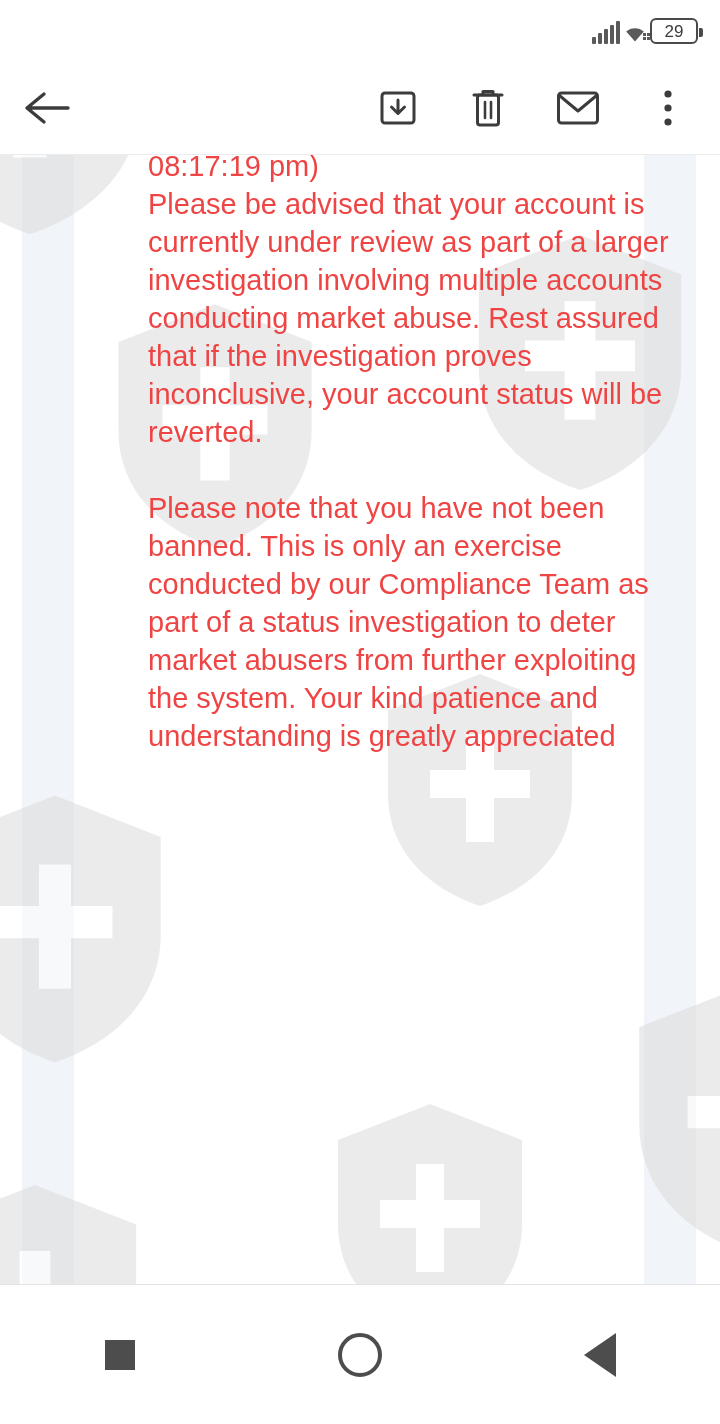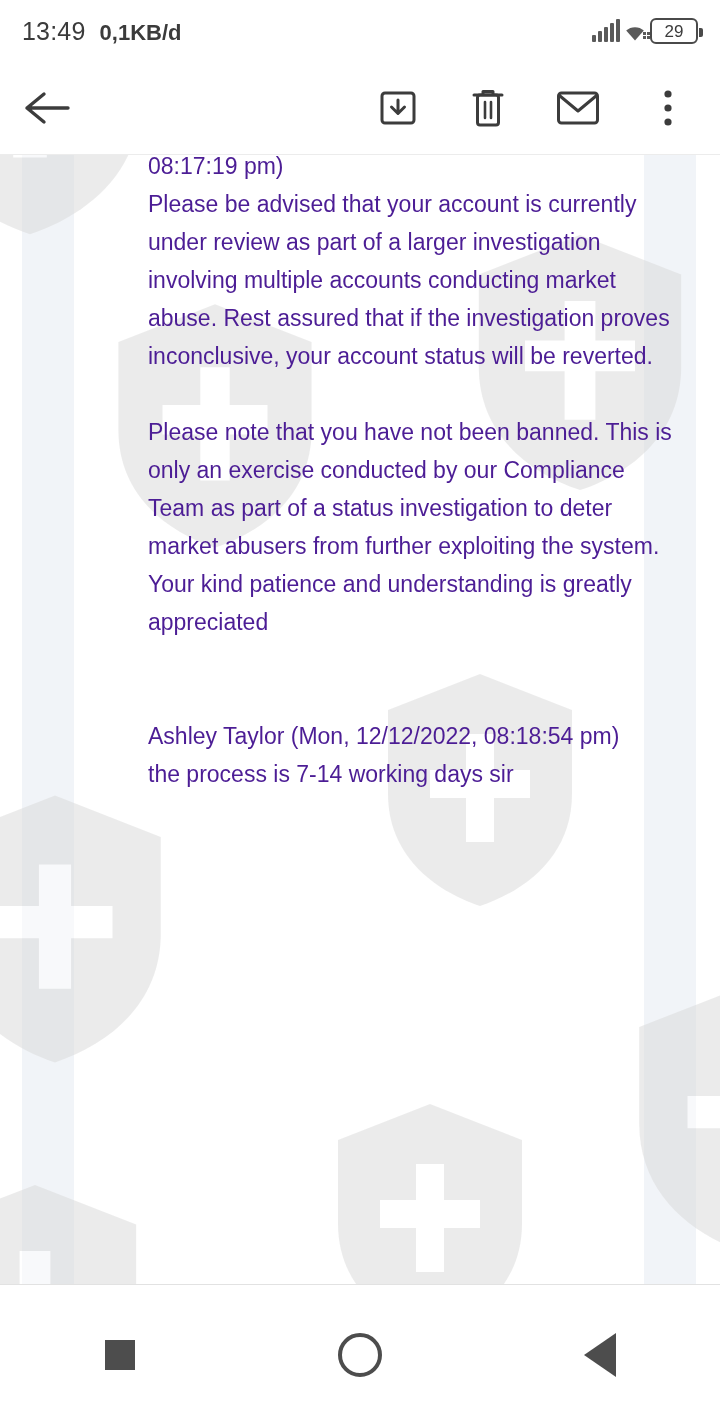--- a/index.html
+++ b/index.html
@@ -39,21 +39,21 @@
     letter-spacing: 0.2px;
   }
   .status-rate {
     font-size: 22px;
     font-weight: bold;
     color: #3b3b3b;
   }
   .status-right {
     margin-left: auto;
     display: flex;
-    align-items: center;
+    align-items: flex-end;
     gap: 0;
   }
   .signal-bars {
     display: flex;
     align-items: flex-end;
     gap: 2px;
     height: 22px;
   }
   .signal-bars i {
     display: block;
@@ -137,22 +137,22 @@
   }
   .col-left { left: 22px; width: 52px; }
   .col-right { right: 24px; width: 52px; }
   .page-edge-l { position: absolute; top:0; bottom:0; left:0; width:22px; background:#ffffff; }
   .page-edge-r { position: absolute; top:0; bottom:0; right:0; width:24px; background:#ffffff; }
 
   .mail-body {
     position: relative;
     padding: 0 40px 0 148px;
     z-index: 3;
-    color: #4c1d95;
-    font-size: 23px;
+    color: #ef4444;
+    font-size: 29px;
     line-height: 38px;
     margin-top: -8px;
   }
   .mail-body p { margin: 0; }
   .spacer { height: 38px; }
 
   
   .watermarks {
     position: absolute;
     inset: 0;
@@ -200,24 +200,20 @@
     border-bottom: 22px solid transparent;
     border-right: 32px solid #4d4d4d;
   }
 </style>
 </head>
 <body>
 
 <div class="screen">
 
   <div class="status-bar">
-    <div class="status-left">
-      <span class="status-clock">13:49</span>
-      <span class="status-rate">0,1KB/d</span>
-    </div>
     <div class="status-right">
       <span class="signal-bars">
         <i></i>
           <i></i>
           <i></i>
           <i></i>
           <i></i>
       </span>
       <span class="wifi-icon">
         <svg width="30" height="24" viewBox="0 0 30 24">
@@ -328,22 +324,20 @@
       </div>
     </div>
 
     <div class="mail-body">
       <p style="white-space: pre-line;">08:17:19 pm)
 Please be advised that your account is currently under review as part of a larger investigation involving multiple accounts conducting market abuse. Rest assured that if the investigation proves inconclusive, your account status will be reverted.</p>
       <div class="spacer"></div>
       <p style="white-space: pre-line;">Please note that you have not been banned. This is only an exercise conducted by our Compliance Team as part of a status investigation to deter market abusers from further exploiting the system. Your kind patience and understanding is greatly appreciated</p>
       <div class="spacer"></div>
       <div class="spacer"></div>
-      <p style="white-space: pre-line;">Ashley Taylor (Mon, 12/12/2022, 08:18:54 pm)
-the process is 7-14 working days sir</p>
       <div class="spacer"></div>
     </div>
   </div>
 
   <div class="navbar">
     <div class="nav-btn">
       <span class="nav-square"></span>
     </div>
     <div class="nav-btn">
       <span class="nav-circle"></span>

